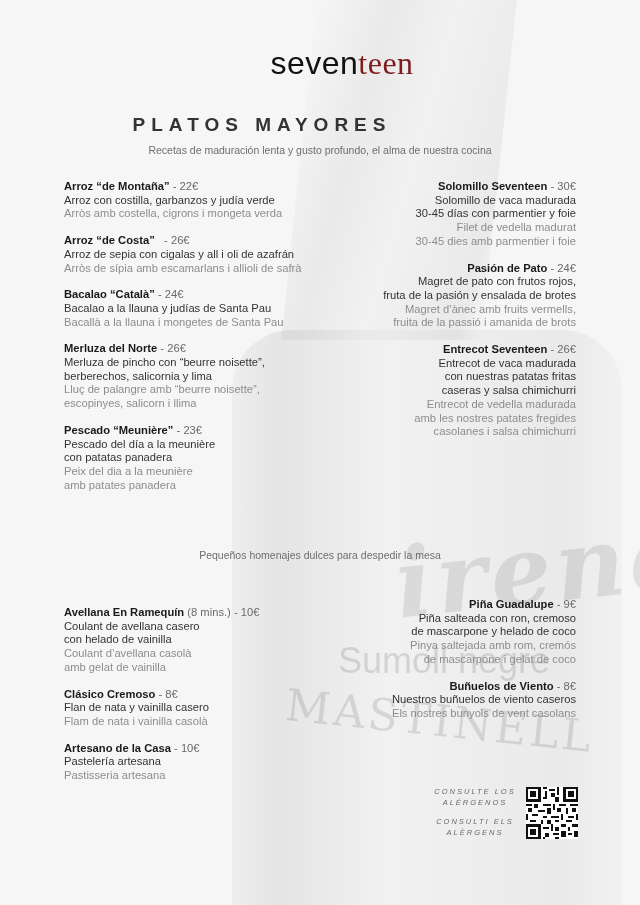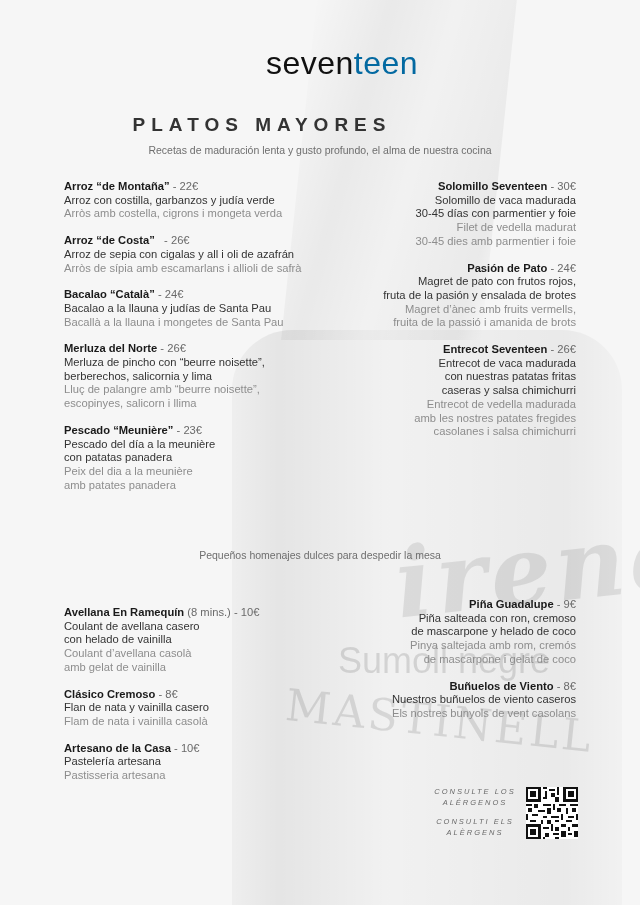--- a/index.html
+++ b/index.html
@@ -22,21 +22,21 @@
     transform: skewX(-6deg);
   }
   .wm { position: absolute; color: rgba(0,0,0,0.09); white-space: nowrap; }
   .wm-irene { left: 395px; top: 512px; font-family: "DejaVu Serif", serif; font-style: italic; font-weight: bold; font-size: 96px; letter-spacing: 4px; transform: rotate(-6deg); }
   .wm-sumoll { left: 338px; top: 640px; font-size: 36px; color: rgba(0,0,0,0.12); }
   .wm-mast { left: 285px; top: 695px; font-family: "DejaVu Serif", serif; font-size: 44px; letter-spacing: 3px; transform: rotate(6deg); color: rgba(0,0,0,0.11); }
 
   .page { position: relative; z-index: 1; width: 640px; height: 905px; }
   .logo { position: absolute; top: 45px; left: 0; width: 640px; text-align: center; font-size: 32px; letter-spacing: 0.5px; }
   .logo .a { color: #111; margin-left: 44px; }
-  .logo .b { color: #0369a1; }
+  .logo .b { color: #7f1d1d; font-family: Liberation Serif, serif; }
 
   .sec-title { position: absolute; left: 0; width: 524px; text-align: center; font-weight: bold; font-size: 19px; letter-spacing: 6px; color: #333; }
   .sec-sub { position: absolute; left: 0; width: 640px; text-align: center; font-size: 10.5px; color: #6e6e6e; }
 
   .col { position: absolute; font-size: 11.2px; line-height: 13.7px; }
   .col.left { left: 64px; width: 290px; text-align: left; }
   .col.right { left: 300px; width: 276px; text-align: right; }
   .item { margin-bottom: 13px; }
   .name { font-weight: bold; color: #1a1a1a; }
   .price { color: #6a6a6a; }

